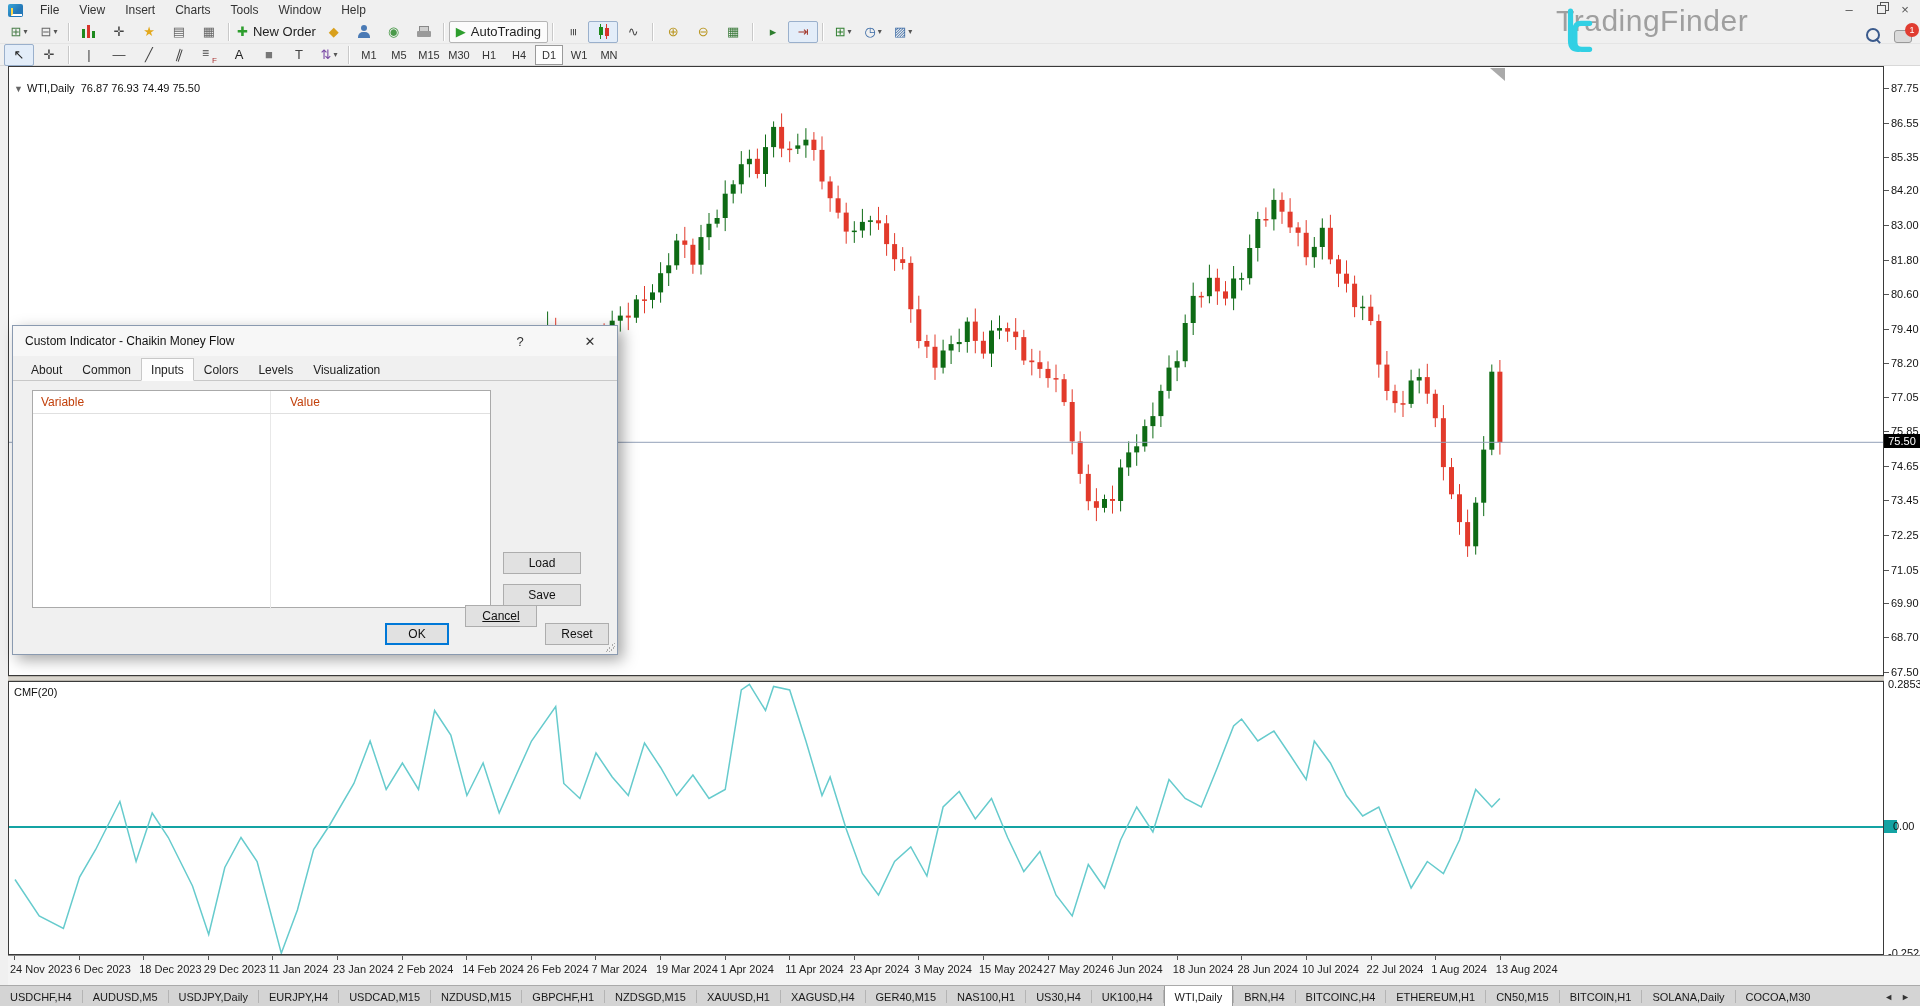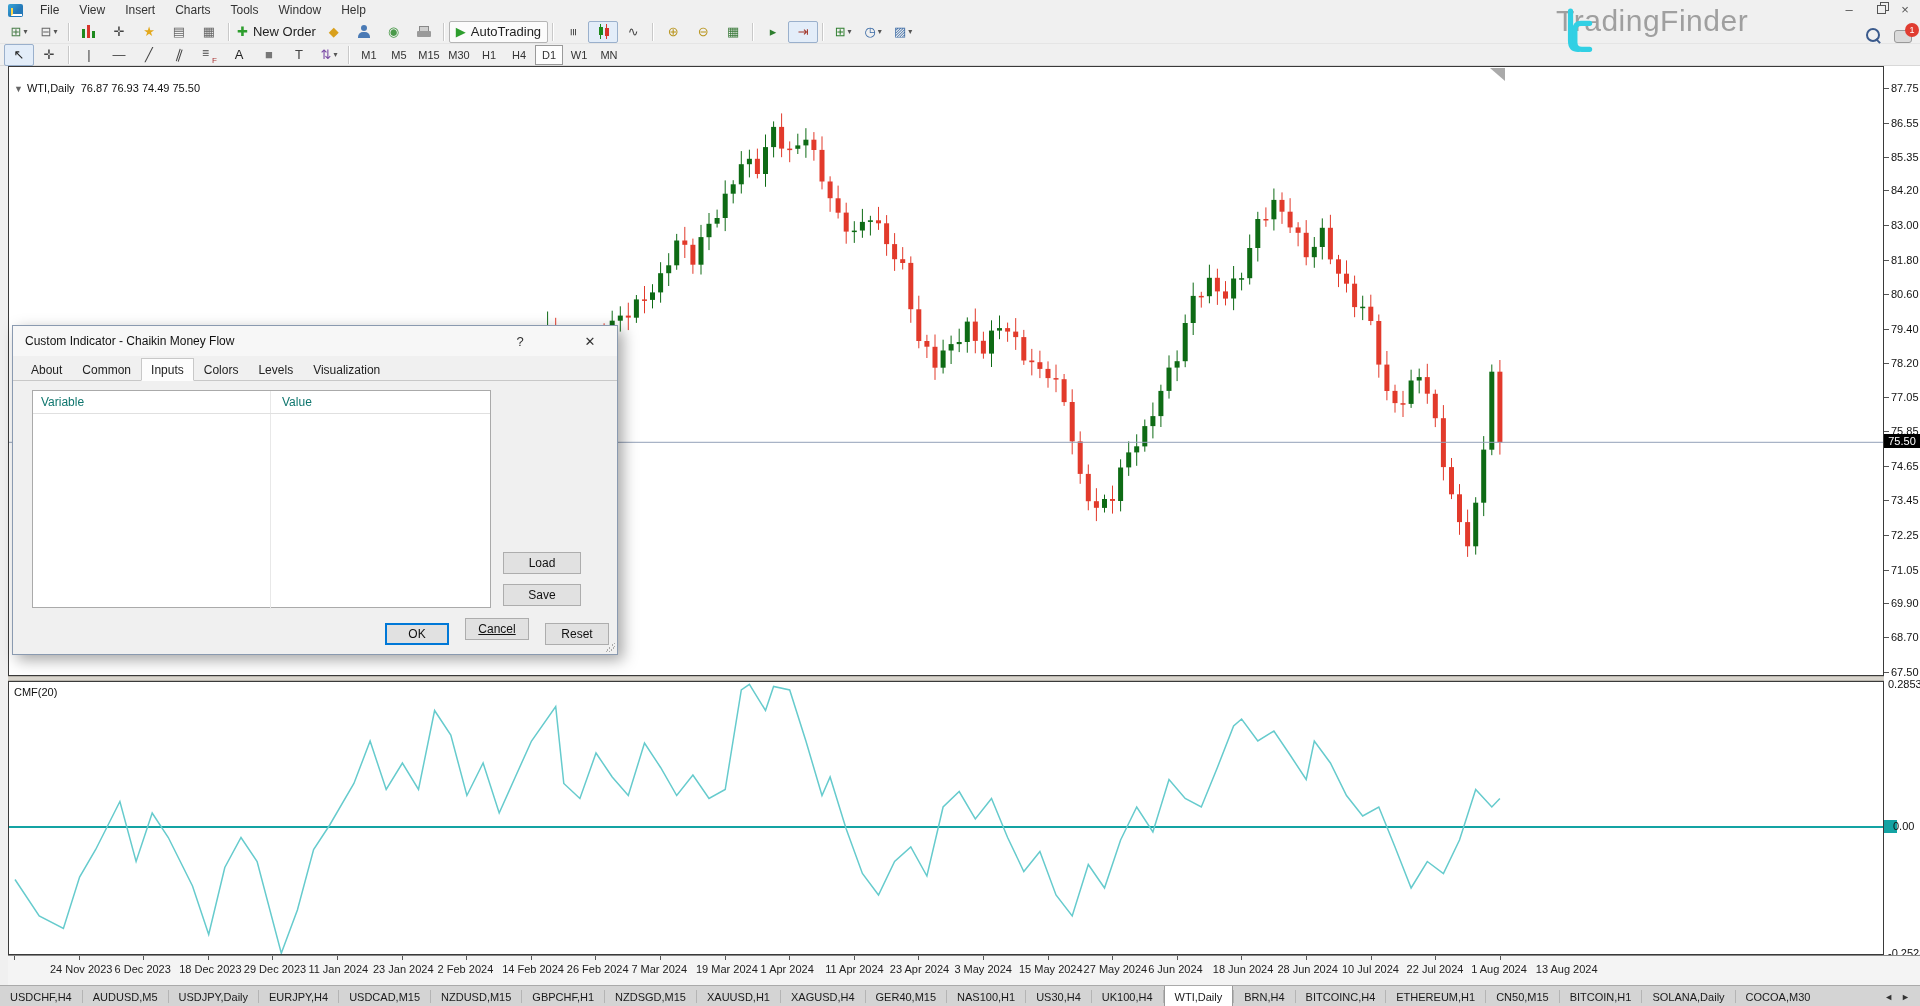--- a/index.html
+++ b/index.html
@@ -72,49 +72,49 @@
   #cmf-label{position:absolute;left:14px;top:686px;font-size:11px;color:#111;z-index:3;}
   #shift-marker{position:absolute;left:1490px;top:68px;width:0;height:0;border-top:13px solid #aaa;border-left:15px solid transparent;}
   
   #price-axis{position:absolute;left:1884px;top:66px;width:36px;height:889px;background:#fff;}
   .ax-tick{position:absolute;left:0;width:5px;height:1px;background:#555;}
   .ax-lbl{position:absolute;left:7px;font-size:11px;color:#111;white-space:nowrap;}
   #cur-tag{position:absolute;left:0;width:36px;height:14px;background:#000;color:#fff;font-size:11px;text-align:center;line-height:14px;}
   #cmf-zero-box{position:absolute;left:0;width:13px;height:13px;background:#14a3a3;}
   #date-strip{position:absolute;left:8px;top:955px;width:1912px;height:30px;background:#f4f4f4;border-top:1px solid #888;}
   .dt-tick{position:absolute;top:0;width:1px;height:4px;background:#555;}
-  .dt-lbl{position:absolute;top:7px;font-size:11px;color:#222;white-space:nowrap;margin-left:40px;}
+  .dt-lbl{position:absolute;top:7px;font-size:11px;color:#222;white-space:nowrap;}
   
   #tabbar{position:absolute;left:0;top:985px;width:1920px;height:21px;background:#d4d4d4;border-top:1px solid #aaa;display:flex;align-items:stretch;overflow:hidden;}
   .sym-tab{font-size:11px;color:#1a1a1a;display:flex;align-items:center;padding:0 10px;white-space:nowrap;}
   .sym-tab.active{background:#fff;border-left:1px solid #999;border-right:1px solid #999;}
   .tab-sep{width:1px;background:#b4b4b4;margin:4px 0;}
   .tab-arrows{margin-left:auto;display:flex;align-items:center;gap:8px;padding:0 10px;font-size:9px;color:#333;}
   
   #dialog{position:absolute;left:12px;top:325px;width:604px;height:328px;background:#f0f0f0;border:1px solid #8a9ab0;box-shadow:5px 5px 14px rgba(0,0,0,.35);z-index:50;}
   #dlg-title{height:30px;background:#f7f7f7;display:flex;align-items:center;padding:0 12px;font-size:12px;color:#111;gap:40px;}
   #dlg-title .spacer{flex:1;}
   .dlg-ctl{width:30px;text-align:center;font-size:13px;color:#333;}
   #dlg-tabs{display:flex;align-items:flex-end;height:24px;padding:0 8px;border-bottom:1px solid #c8c8c8;position:relative;}
   .dlg-tab{font-size:12px;color:#222;padding:3px 9px;border:1px solid transparent;position:relative;top:1px;}
   .dlg-tab.active{background:#fdfdfd;border:1px solid #c8c8c8;border-bottom:1px solid #fdfdfd;padding-top:4px;}
   #dlg-table{position:absolute;left:19px;top:64px;width:459px;height:218px;background:#fff;border:1px solid #aaa;box-sizing:border-box;font-size:12px;}
   .tr{display:flex;height:21px;align-items:center;position:relative;}
-  .tr.header{height:22px;border-bottom:1px solid #e0e0e0;color:#0f766e;text-align:center;}
+  .tr.header{height:22px;border-bottom:1px solid #e0e0e0;color:#c2410c;text-align:center;}
   .tr.selected{background:#e3e7ec;}
   .td-var{width:237px;padding-left:8px;display:flex;align-items:center;gap:6px;box-sizing:border-box;}
-  .td-val{padding-left:12px;}
+  .td-val{padding-left:20px;}
   .col-div{position:absolute;left:237px;top:0;bottom:0;width:1px;background:#e4e4e4;}
   #dlg-table .grid-vline{position:absolute;left:237px;top:0;height:218px;width:1px;background:#e8e8e8;}
   .ic123{width:17px;height:12px;background:linear-gradient(180deg,#7db8e8,#3a78c0);border:1px solid #2a5a94;border-radius:2px;color:#fff;font-size:7px;text-align:center;line-height:11px;letter-spacing:.5px;}
   .dlg-btn{position:absolute;height:22px;background:#e1e1e1;border:1px solid #adadad;font-size:12px;color:#111;display:flex;align-items:center;justify-content:center;box-sizing:border-box;}
   #btn-load{left:490px;top:226px;width:78px;}
   #btn-save{left:490px;top:258px;width:78px;}
   #btn-ok{left:372px;top:297px;width:64px;border:2px solid #0078d7;}
-  #btn-cancel{left:452px;top:292px;width:64px;text-decoration:underline;}
+  #btn-cancel{left:452px;top:279px;width:72px;text-decoration:underline;}
   #btn-reset{left:532px;top:297px;width:64px;}
   #dlg-grip{position:absolute;right:2px;bottom:2px;width:10px;height:10px;background:
     linear-gradient(135deg,transparent 50%,#aaa 50%,#aaa 55%,transparent 55%,transparent 70%,#aaa 70%,#aaa 75%,transparent 75%);}
   svg{position:absolute;left:0;top:0;}
 </style>
 </head>
 <body>
 
 <div id="app">
 

